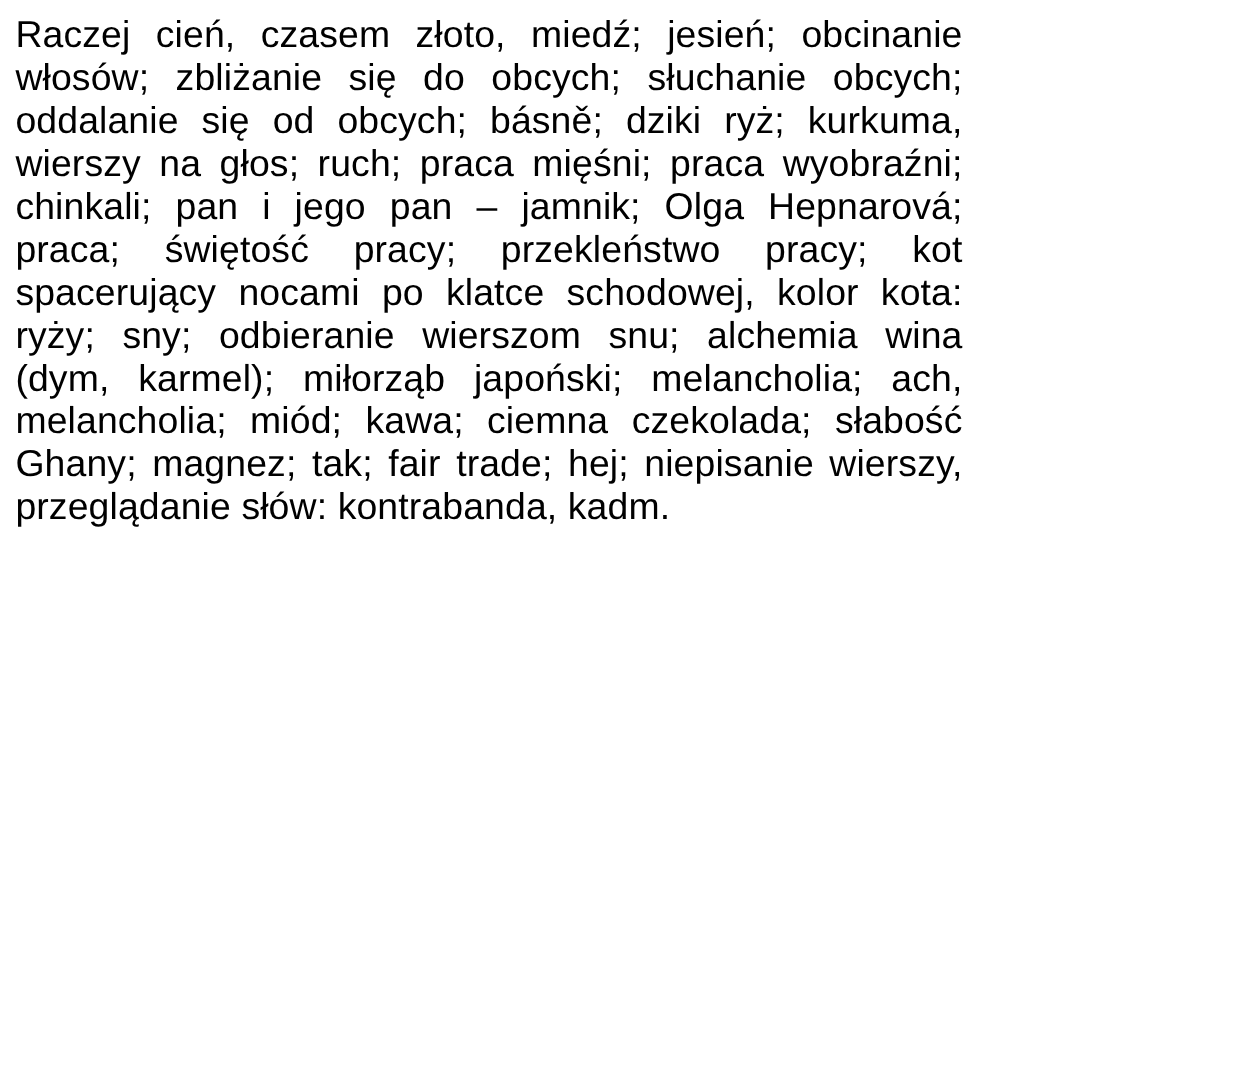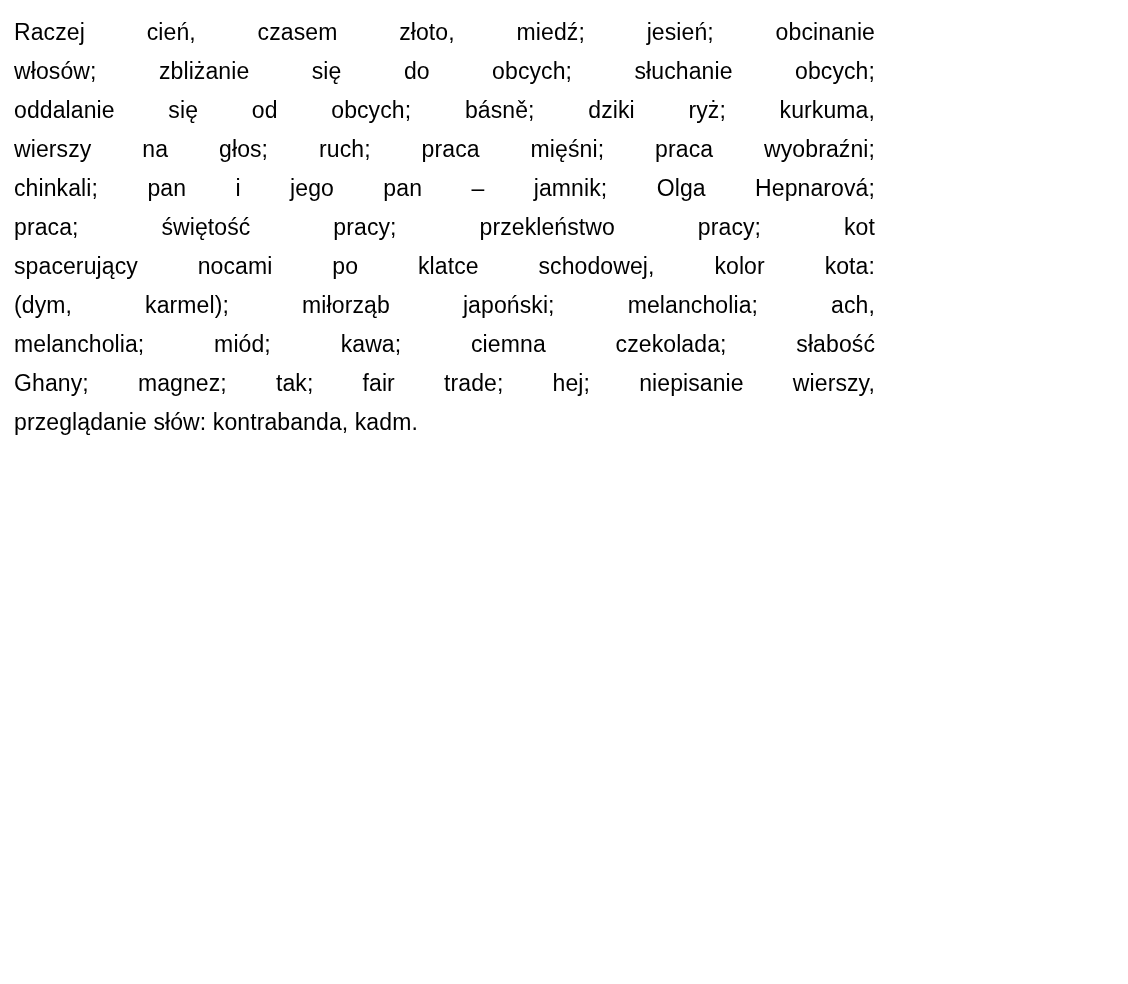--- a/index.html
+++ b/index.html
@@ -12,21 +12,21 @@
     height: 984px;
     overflow: hidden;
     font-family: "Liberation Sans", "DejaVu Sans", sans-serif;
   }
   .text-block {
     position: absolute;
     left: 14px;
     top: 13px;
     width: 861px;
     color: #000000;
-    font-size: 23px;
+    font-size: 34px;
     line-height: 39px;
     font-weight: 400;
     letter-spacing: 0.1px;
   }
   .text-line {
     text-align: justify;
     text-align-last: justify;
     white-space: nowrap;
   }
   .text-line:last-child {
@@ -37,17 +37,18 @@
 <body>
 
 <div class="text-block">
   <div class="text-line">Raczej cień, czasem złoto, miedź; jesień; obcinanie</div>
   <div class="text-line">włosów; zbliżanie się do obcych; słuchanie obcych;</div>
   <div class="text-line">oddalanie się od obcych; básně; dziki ryż; kurkuma,</div>
   <div class="text-line">wierszy na głos; ruch; praca mięśni; praca wyobraźni;</div>
   <div class="text-line">chinkali; pan i jego pan – jamnik; Olga Hepnarová;</div>
   <div class="text-line">praca; świętość pracy; przekleństwo pracy; kot</div>
   <div class="text-line">spacerujący nocami po klatce schodowej, kolor kota:</div>
+  <div class="text-line">ryży; sny; odbieranie wierszom snu; alchemia wina</div>
   <div class="text-line">(dym, karmel); miłorząb japoński; melancholia; ach,</div>
   <div class="text-line">melancholia; miód; kawa; ciemna czekolada; słabość</div>
   <div class="text-line">Ghany; magnez; tak; fair trade; hej; niepisanie wierszy,</div>
   <div class="text-line">przeglądanie słów: kontrabanda, kadm.</div>
 </div>
 
 </body></html>

